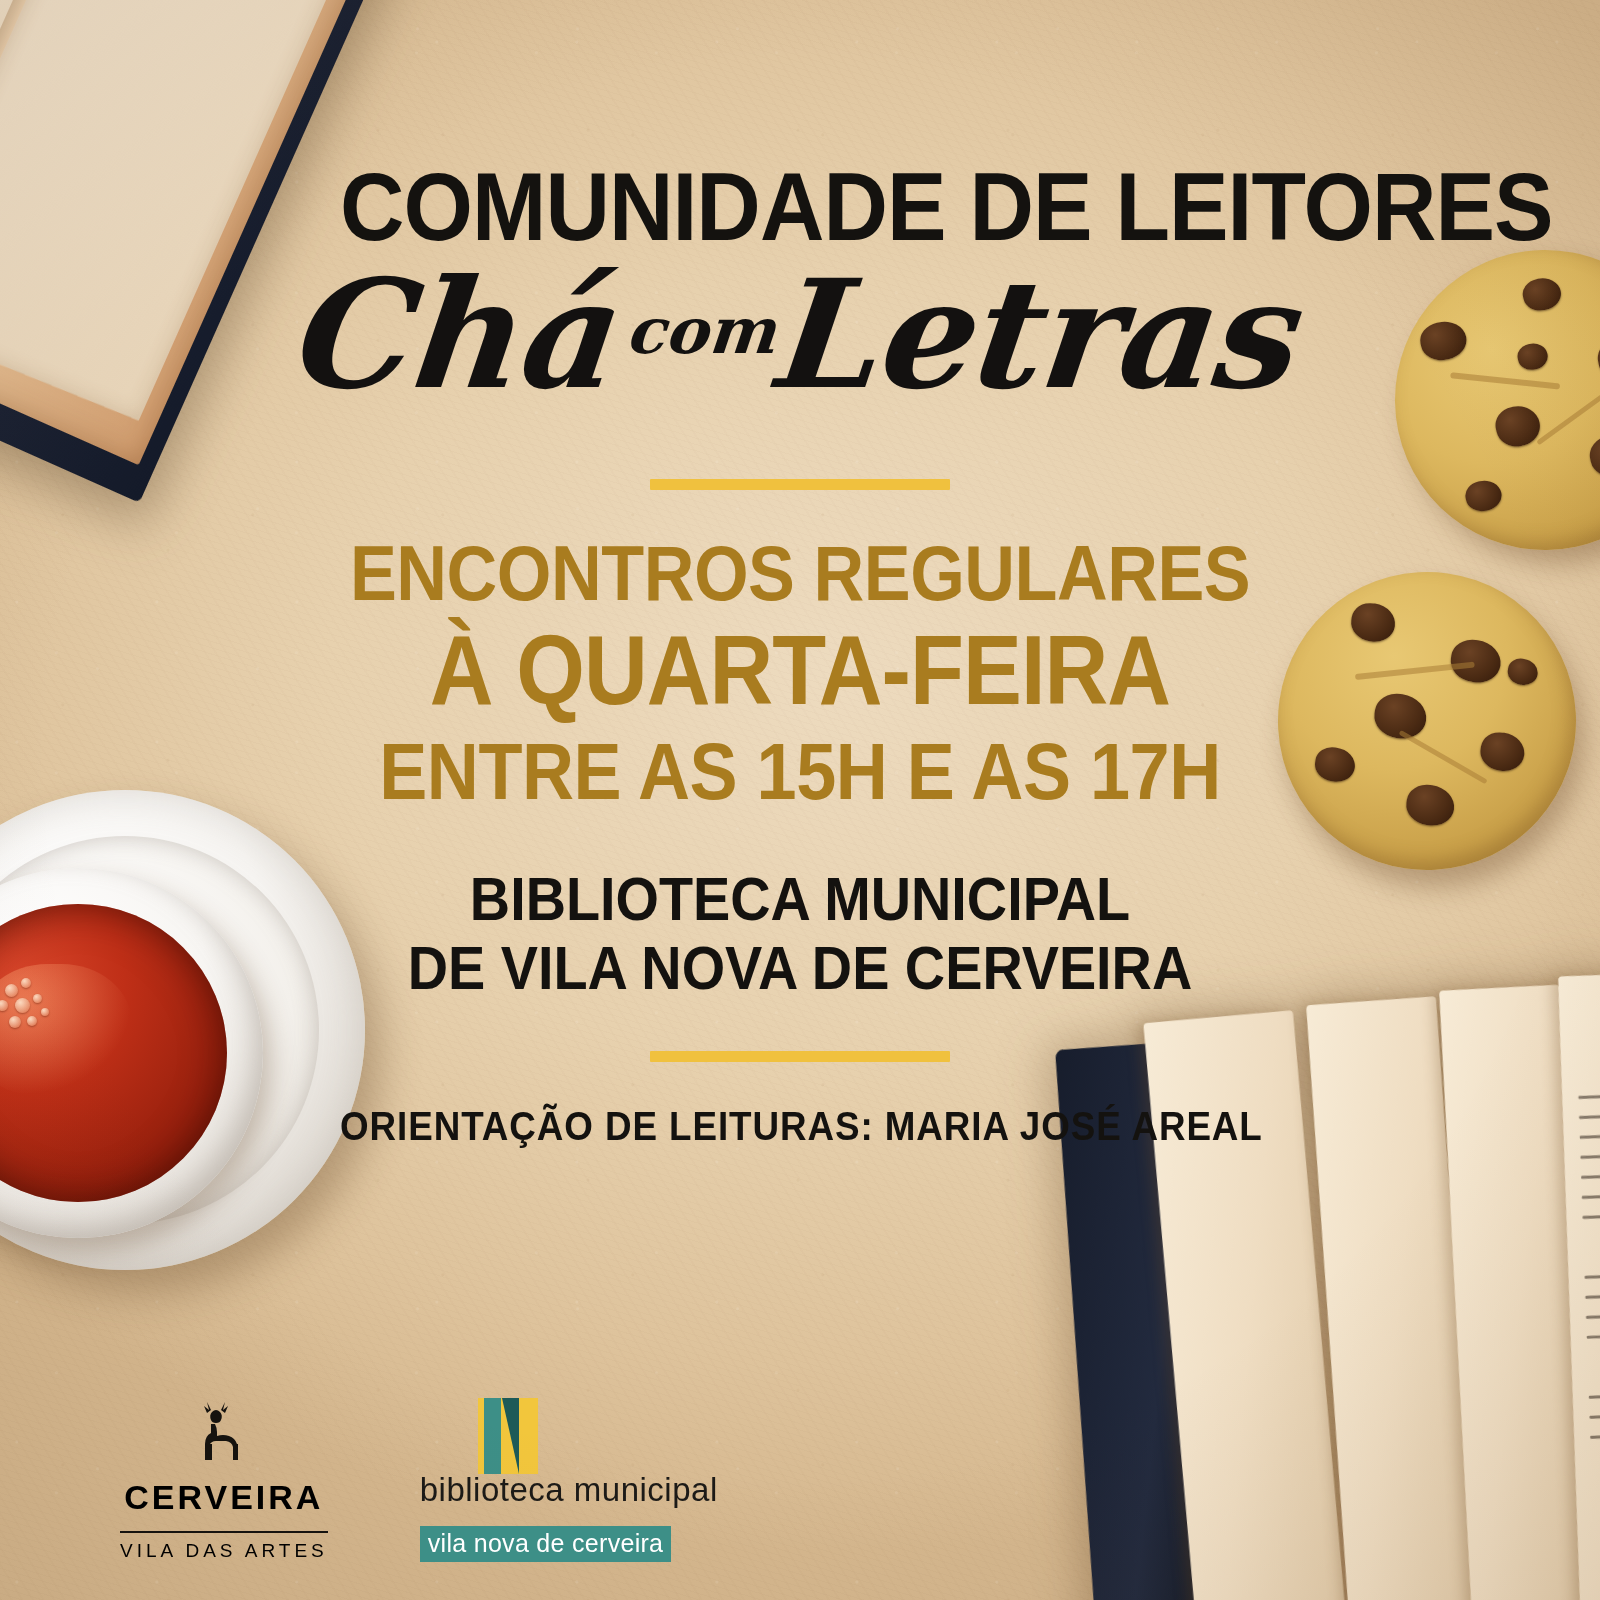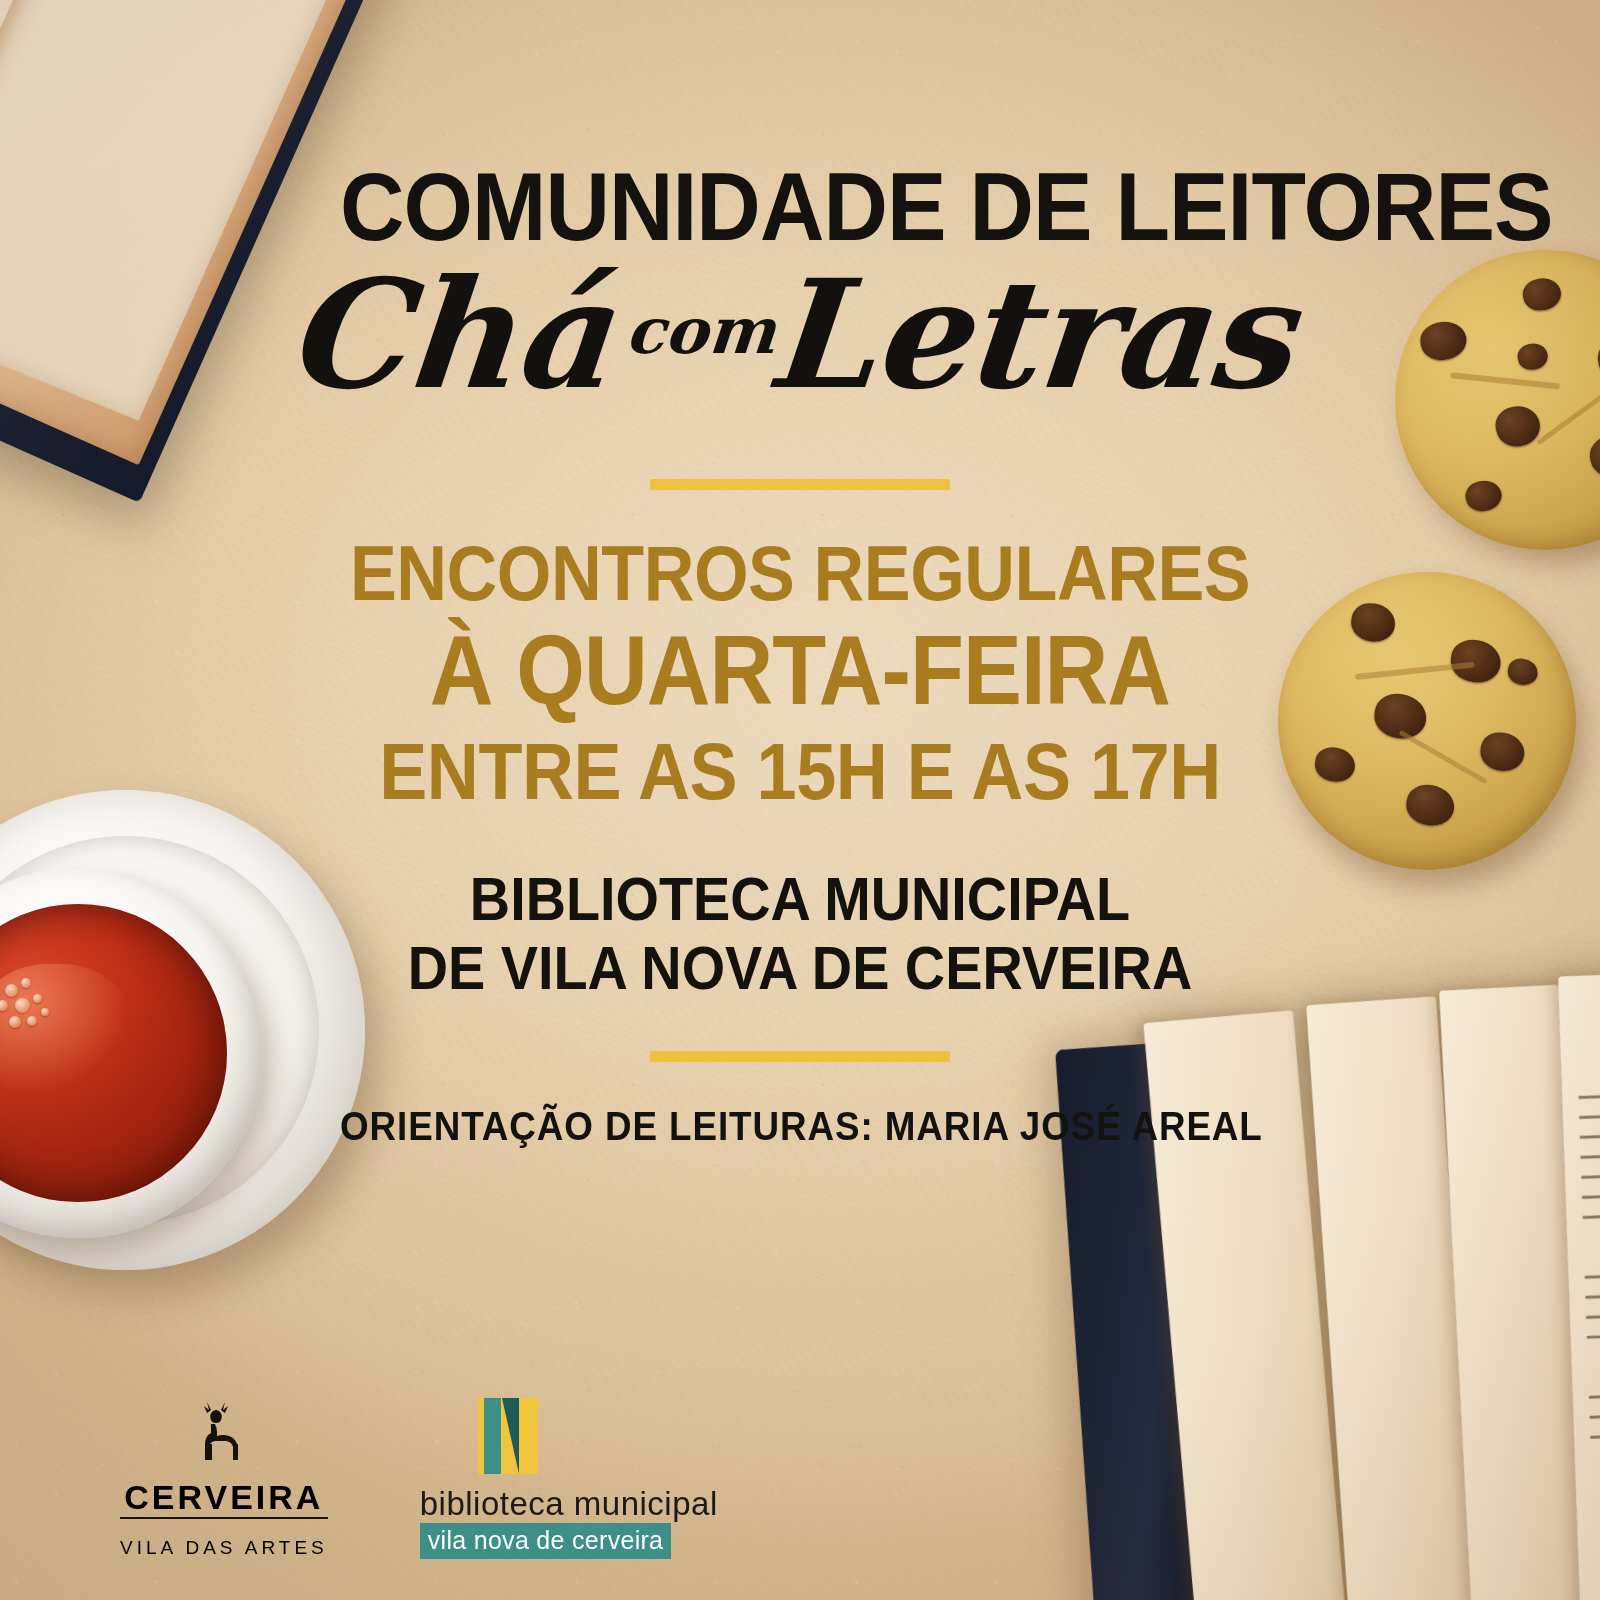--- a/index.html
+++ b/index.html
@@ -326,23 +326,23 @@
     margin: 0 auto 10px auto;
   }
   .logo-cerveira .name {
     font-weight: 700;
     font-size: 34px;
     letter-spacing: 3px;
   }
   .logo-cerveira .sub {
     font-size: 19px;
     letter-spacing: 4px;
-    margin-top: 0;
+    margin-top: 14px;
     border-top: 2px solid #16130f;
-    padding-top: 18px;
+    padding-top: 7px;
   }
   .logo-biblio { display: flex; align-items: flex-end; gap: 14px; }
   .biblio-mark {
     width: 60px; height: 76px;
     background: #f2c63c;
     position: relative;
   }
   .biblio-mark::before {
     content: "";
     position: absolute;
@@ -357,21 +357,21 @@
     width: 0; height: 0;
     border-left: 17px solid transparent;
     border-top: 76px solid #1d5a58;
   }
   .biblio-text .l1 {
     font-size: 33px;
     color: #1c1a17;
     letter-spacing: .5px;
   }
   .biblio-text .l2 {
-    margin-top: 0;
+    margin-top: 17px;
     font-size: 25px;
     color: #ffffff;
     background: #3d8f87;
     padding: 3px 8px 4px 8px;
     letter-spacing: .3px;
     display: inline-block;
   }
 </style>
 </head>
 <body>

